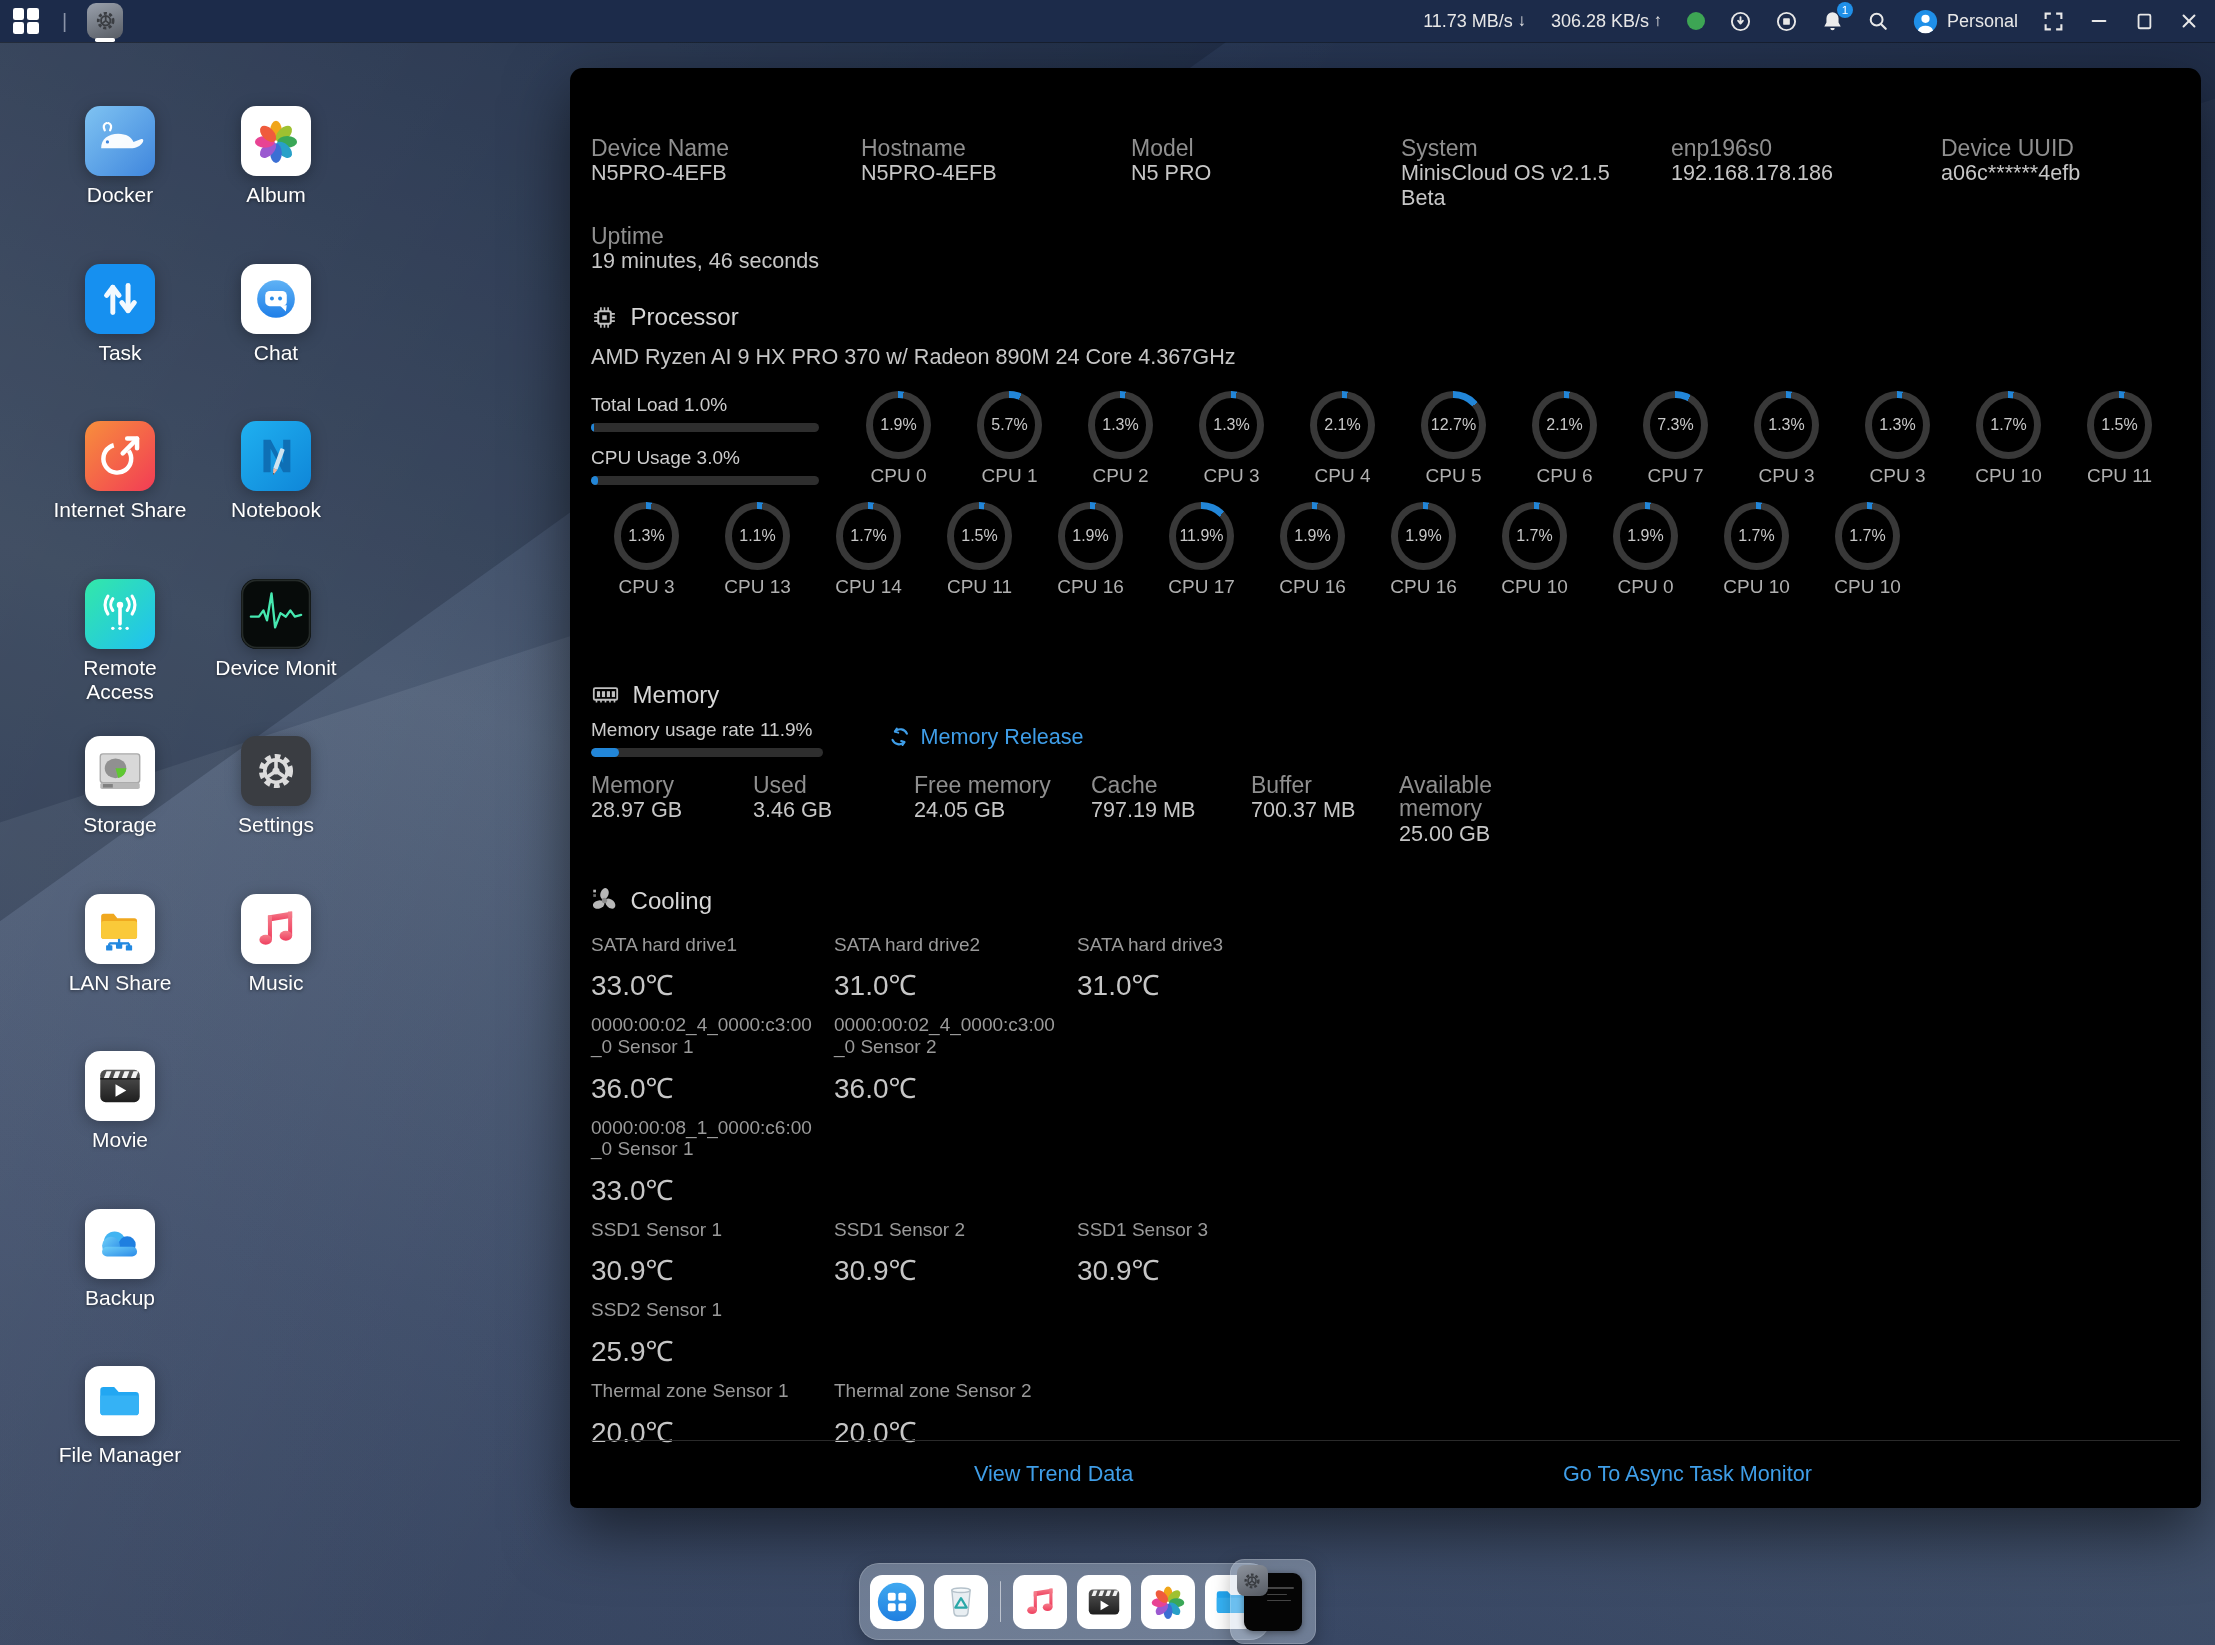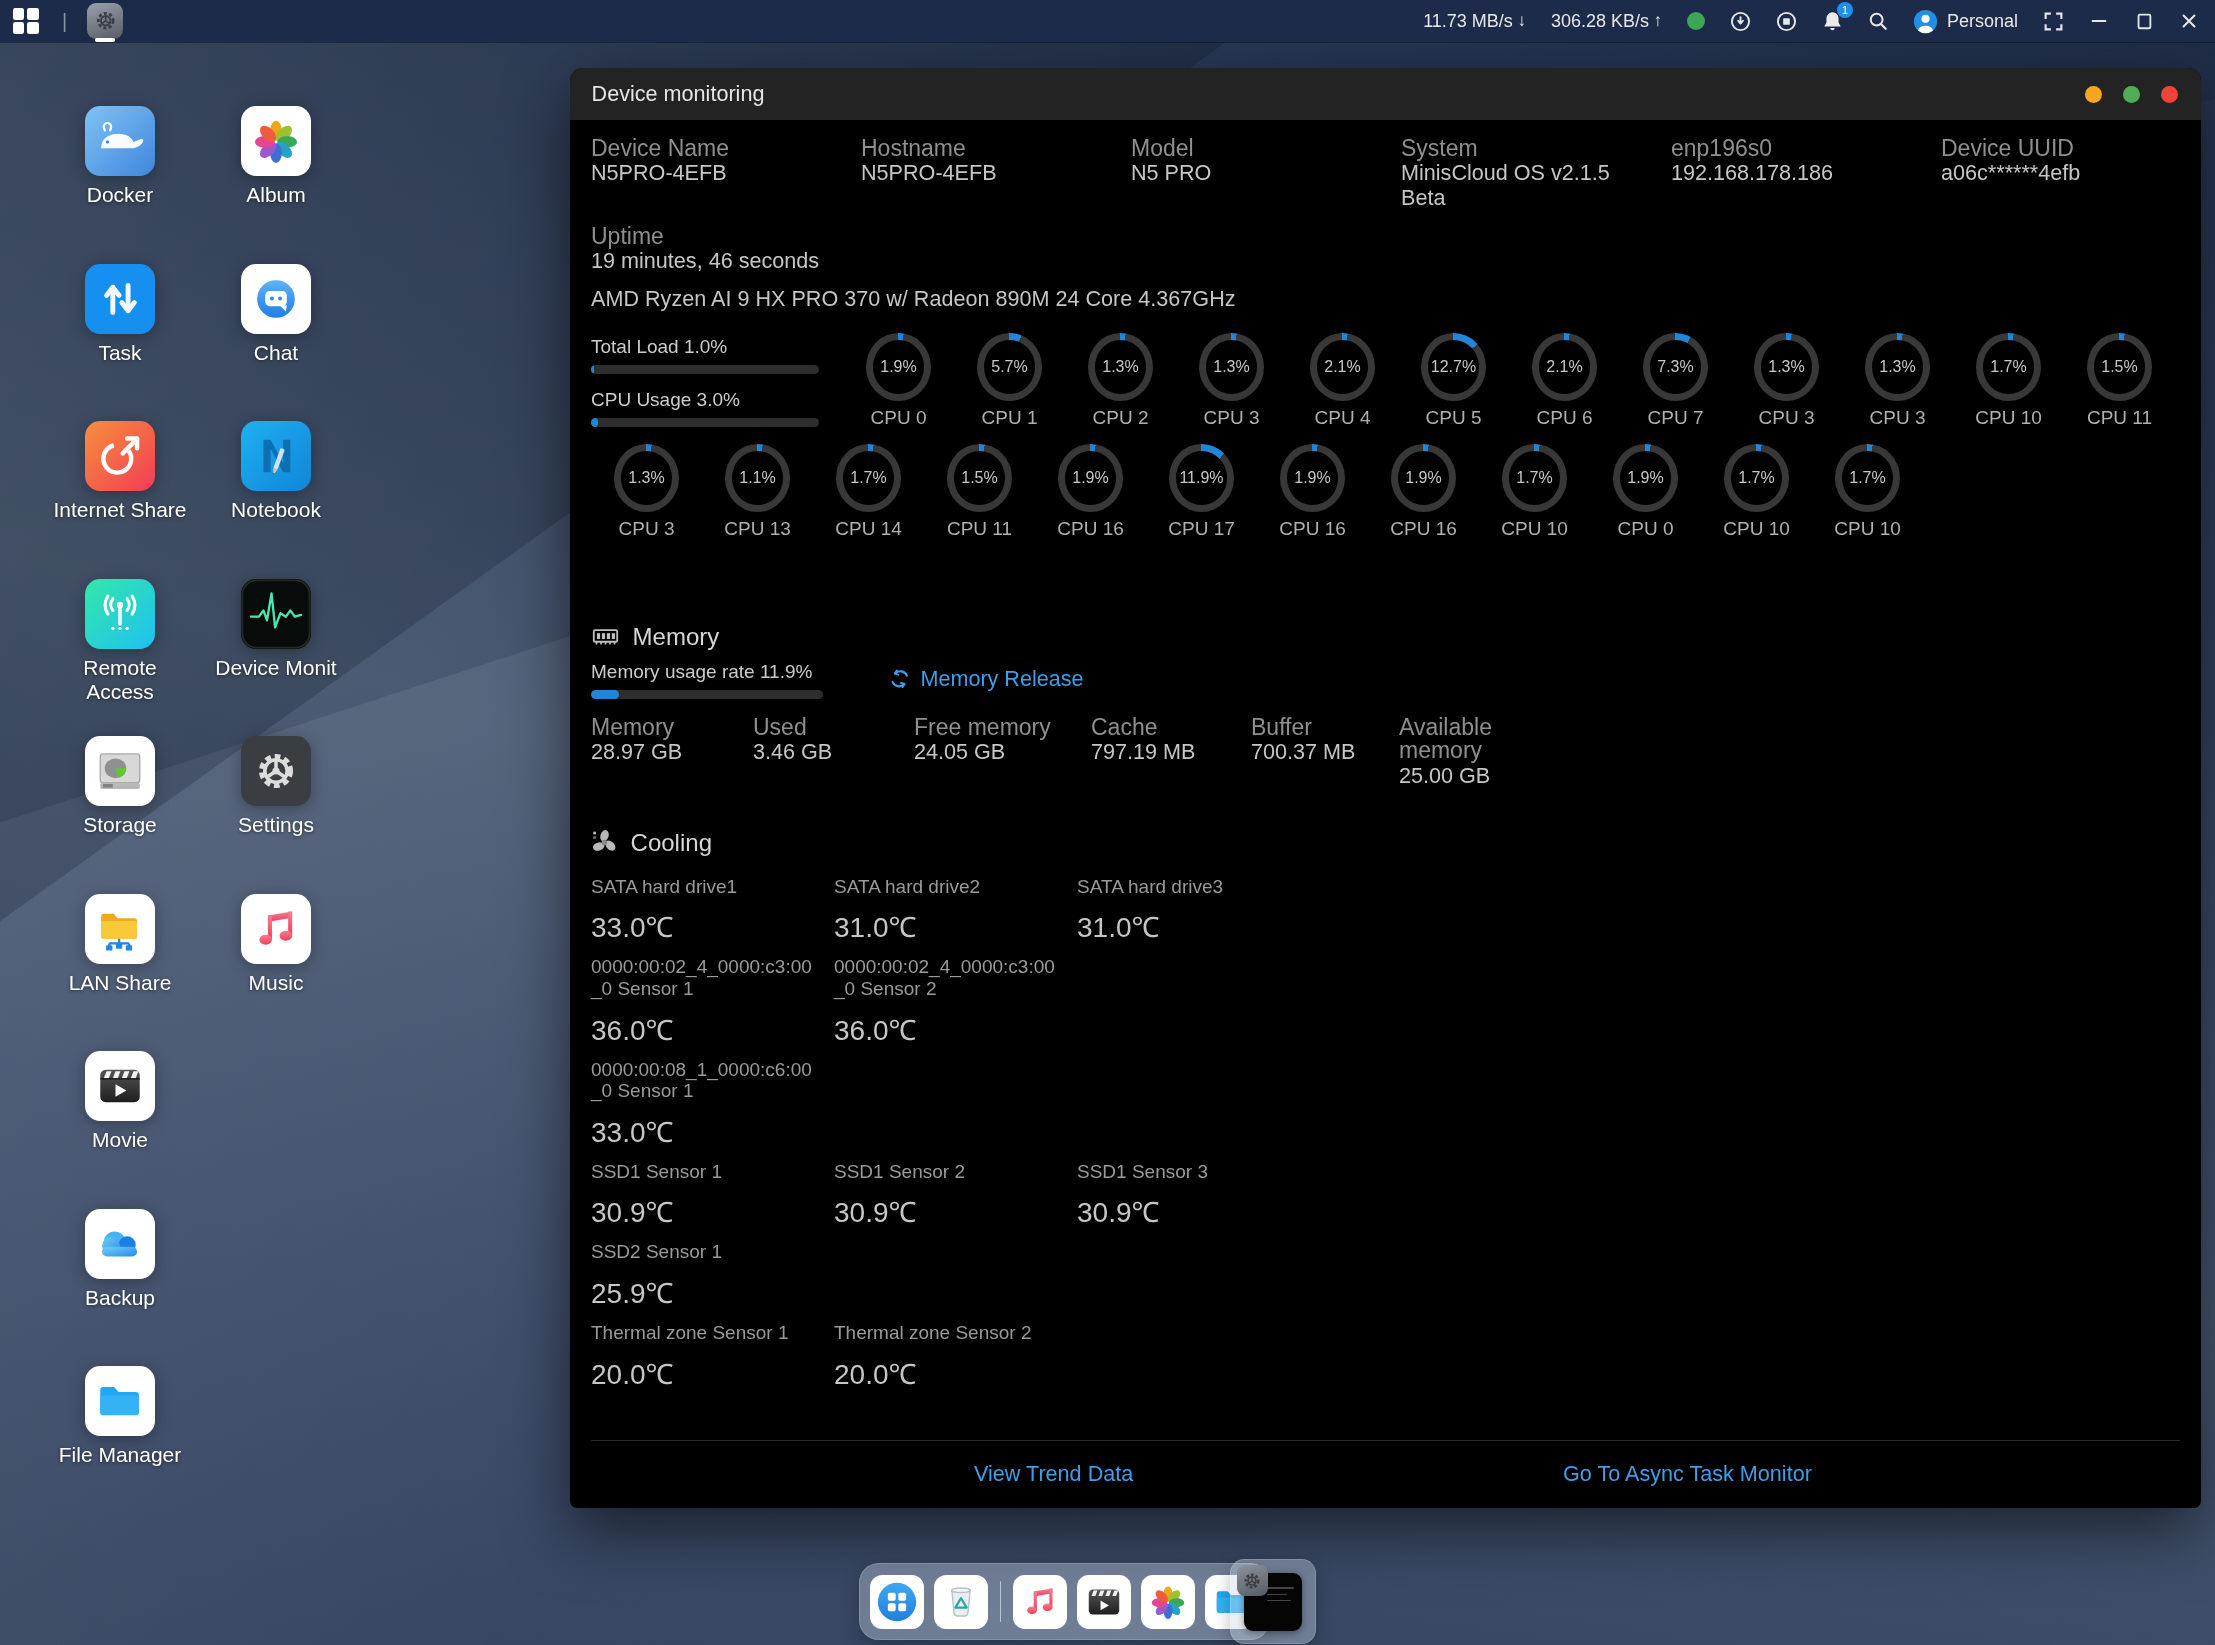--- a/index.html
+++ b/index.html
@@ -489,28 +489,20 @@
       <rect x="30" y="24" width="4.5" height="27" fill="url(#gmu)"></rect>
       <rect x="52.5" y="19.5" width="4.5" height="27" fill="url(#gmu)"></rect>
       <ellipse cx="27.5" cy="51" rx="7" ry="5.5" fill="url(#gmu)"></ellipse>
       <ellipse cx="50" cy="46.5" rx="7" ry="5.5" fill="url(#gmu)"></ellipse>
     </svg>
   </div>
   <div class="dsk-label">Music</div>
 </div>
 
 <div class="window">
-  <div class="titlebar">
-    <span class="win-title">Device monitoring</span>
-    <div class="traffic">
-      <span class="tl" style="background: rgb(245, 166, 35);"></span>
-      <span class="tl" style="background: rgb(79, 174, 84);"></span>
-      <span class="tl" style="background: rgb(239, 68, 56);"></span>
-    </div>
-  </div>
 
   <div class="content">
 
     <div class="info-grid" id="info-grid">
         <div class="info-field">
           <div class="f-label">Device Name</div>
           <div class="f-value">N5PRO-4EFB</div>
         </div>
         <div class="info-field">
           <div class="f-label">Hostname</div>
@@ -532,20 +524,28 @@
           <div class="f-label">Device UUID</div>
           <div class="f-value">a06c******4efb</div>
         </div>
       </div>
 
     <div class="uptime">
       <div class="f-label">Uptime</div>
       <div class="f-value">19 minutes, 46 seconds</div>
     </div>
 
+    <div class="sec-head proc">
+      <svg width="27" height="27" viewBox="0 0 30 30" fill="none">
+        <rect x="8" y="8" width="14" height="14" rx="2" stroke="#c0c0c0" stroke-width="2.2"></rect>
+        <rect x="12.5" y="12.5" width="5" height="5" fill="#c0c0c0"></rect>
+        <path d="M11 3.5 v4.5 M15 3.5 v4.5 M19 3.5 v4.5 M11 22 v4.5 M15 22 v4.5 M19 22 v4.5 M3.5 11 h4.5 M3.5 15 h4.5 M3.5 19 h4.5 M22 11 h4.5 M22 15 h4.5 M22 19 h4.5" stroke="#c0c0c0" stroke-width="1.8"></path>
+      </svg>
+      <span>Processor</span>
+    </div>
 
     <div class="cpu-model">AMD Ryzen AI 9 HX PRO 370 w/ Radeon 890M 24 Core 4.367GHz</div>
 
     <div class="gauge-row" id="gauge-row-1">
       <div class="load-block">
         <div class="load-label">Total Load 1.0%</div>
         <div class="pbar">
           <div class="pfill" style="width: 1.3%;"></div>
         </div>
         <div class="load-label second">CPU Usage 3.0%</div>

